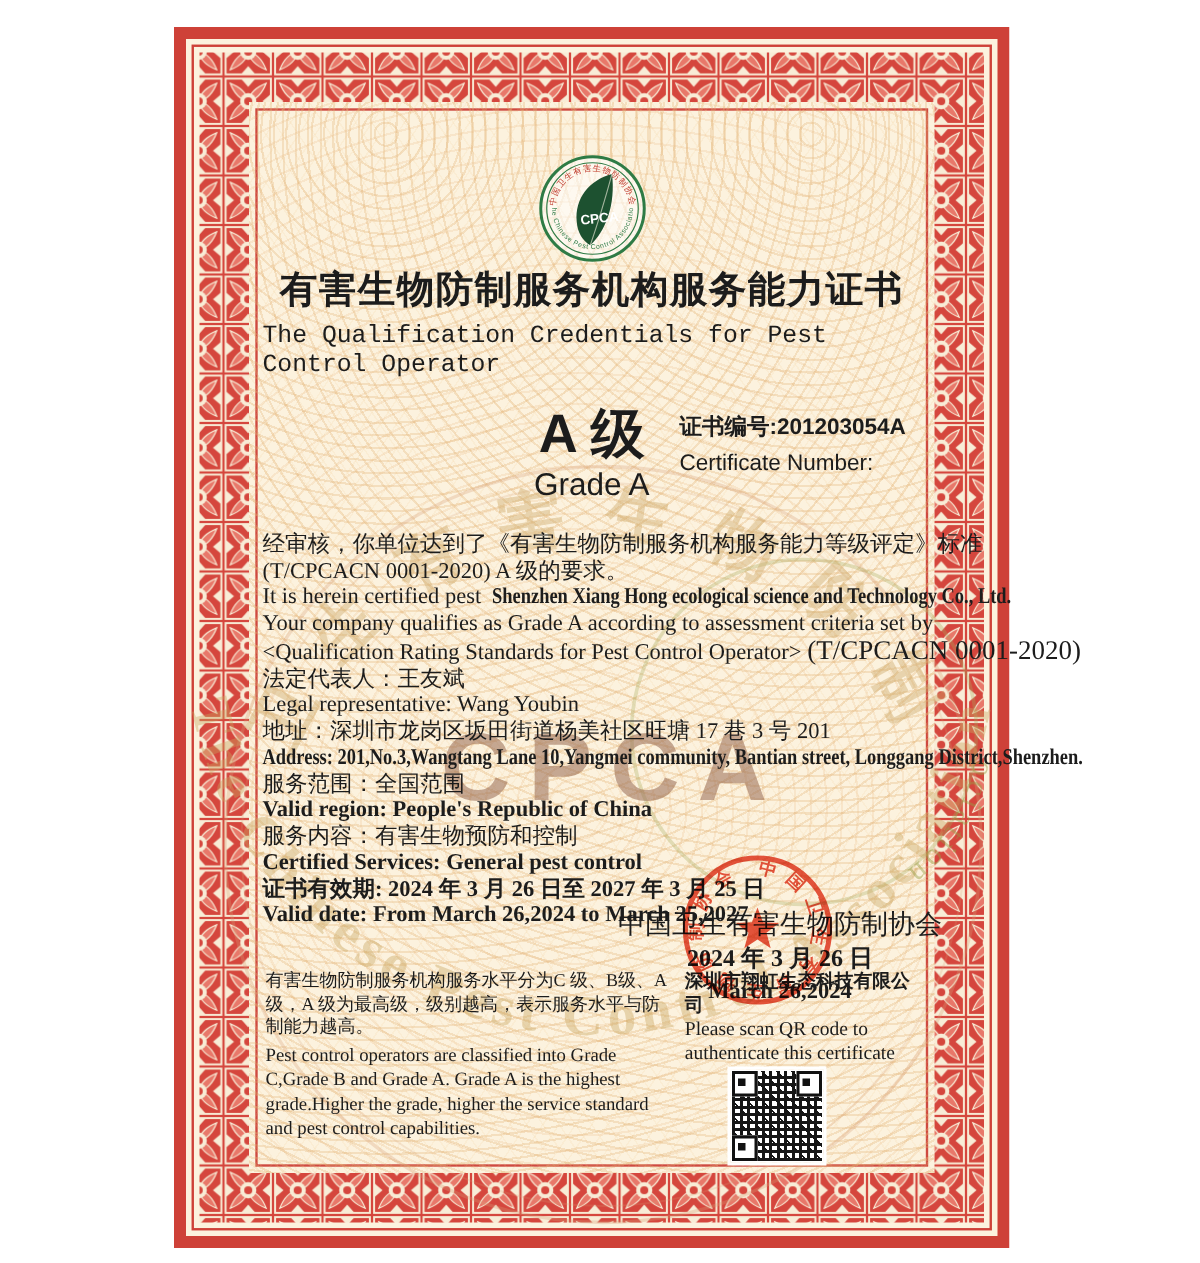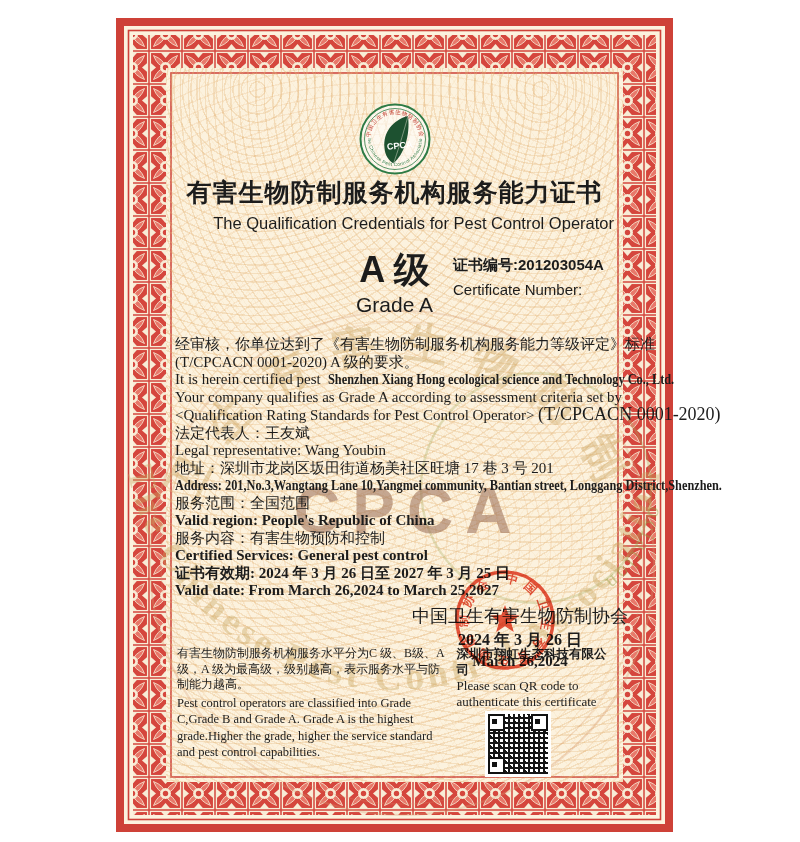--- a/index.html
+++ b/index.html
@@ -20,21 +20,21 @@
   }
   .wm-cpca{
     position:absolute;left:178px;top:456px;
     font-family:"Liberation Sans", sans-serif;font-weight:900;font-size:64px;
     letter-spacing:12px;color:rgba(152,106,82,0.55);z-index:2;
   }
   .content{position:absolute;left:59px;top:58px;width:439px;height:698px;z-index:3;}
   .logo{display:block;margin:26px auto 0 auto;width:74px;height:74px;}
   .title-cn{margin-top:0;text-align:center;font-family:"Liberation Sans",sans-serif;
     font-weight:bold;font-size:25px;letter-spacing:1px;}
-  .title-en{margin-top:5px;text-align:right;font-family:Liberation Sans, sans-serif;font-size:16.5px;}
+  .title-en{margin-top:5px;text-align:left;font-family:Liberation Mono, monospace;font-size:16.5px;}
   .grade-row{position:relative;margin-top:16px;height:76px;text-align:center;}
   .grade-cn{font-family:"Liberation Sans",sans-serif;font-weight:bold;font-size:36px;line-height:42px;}
   .grade-en{font-family:"Liberation Sans",sans-serif;font-size:21px;margin-top:2px;}
   .certno{position:absolute;left:278px;top:7px;text-align:left;font-family:"Liberation Sans",sans-serif;}
   .certno .no{font-weight:bold;font-size:15px;}
   .certno .lbl{font-size:15px;margin-top:6px;}
   .body-lines{margin-top:11px;}
   .ln{font-size:15px;line-height:17.5px;white-space:nowrap;}
   .cn{font-family:"Liberation Serif",serif;}
   .en{font-family:"Liberation Serif",serif;}

